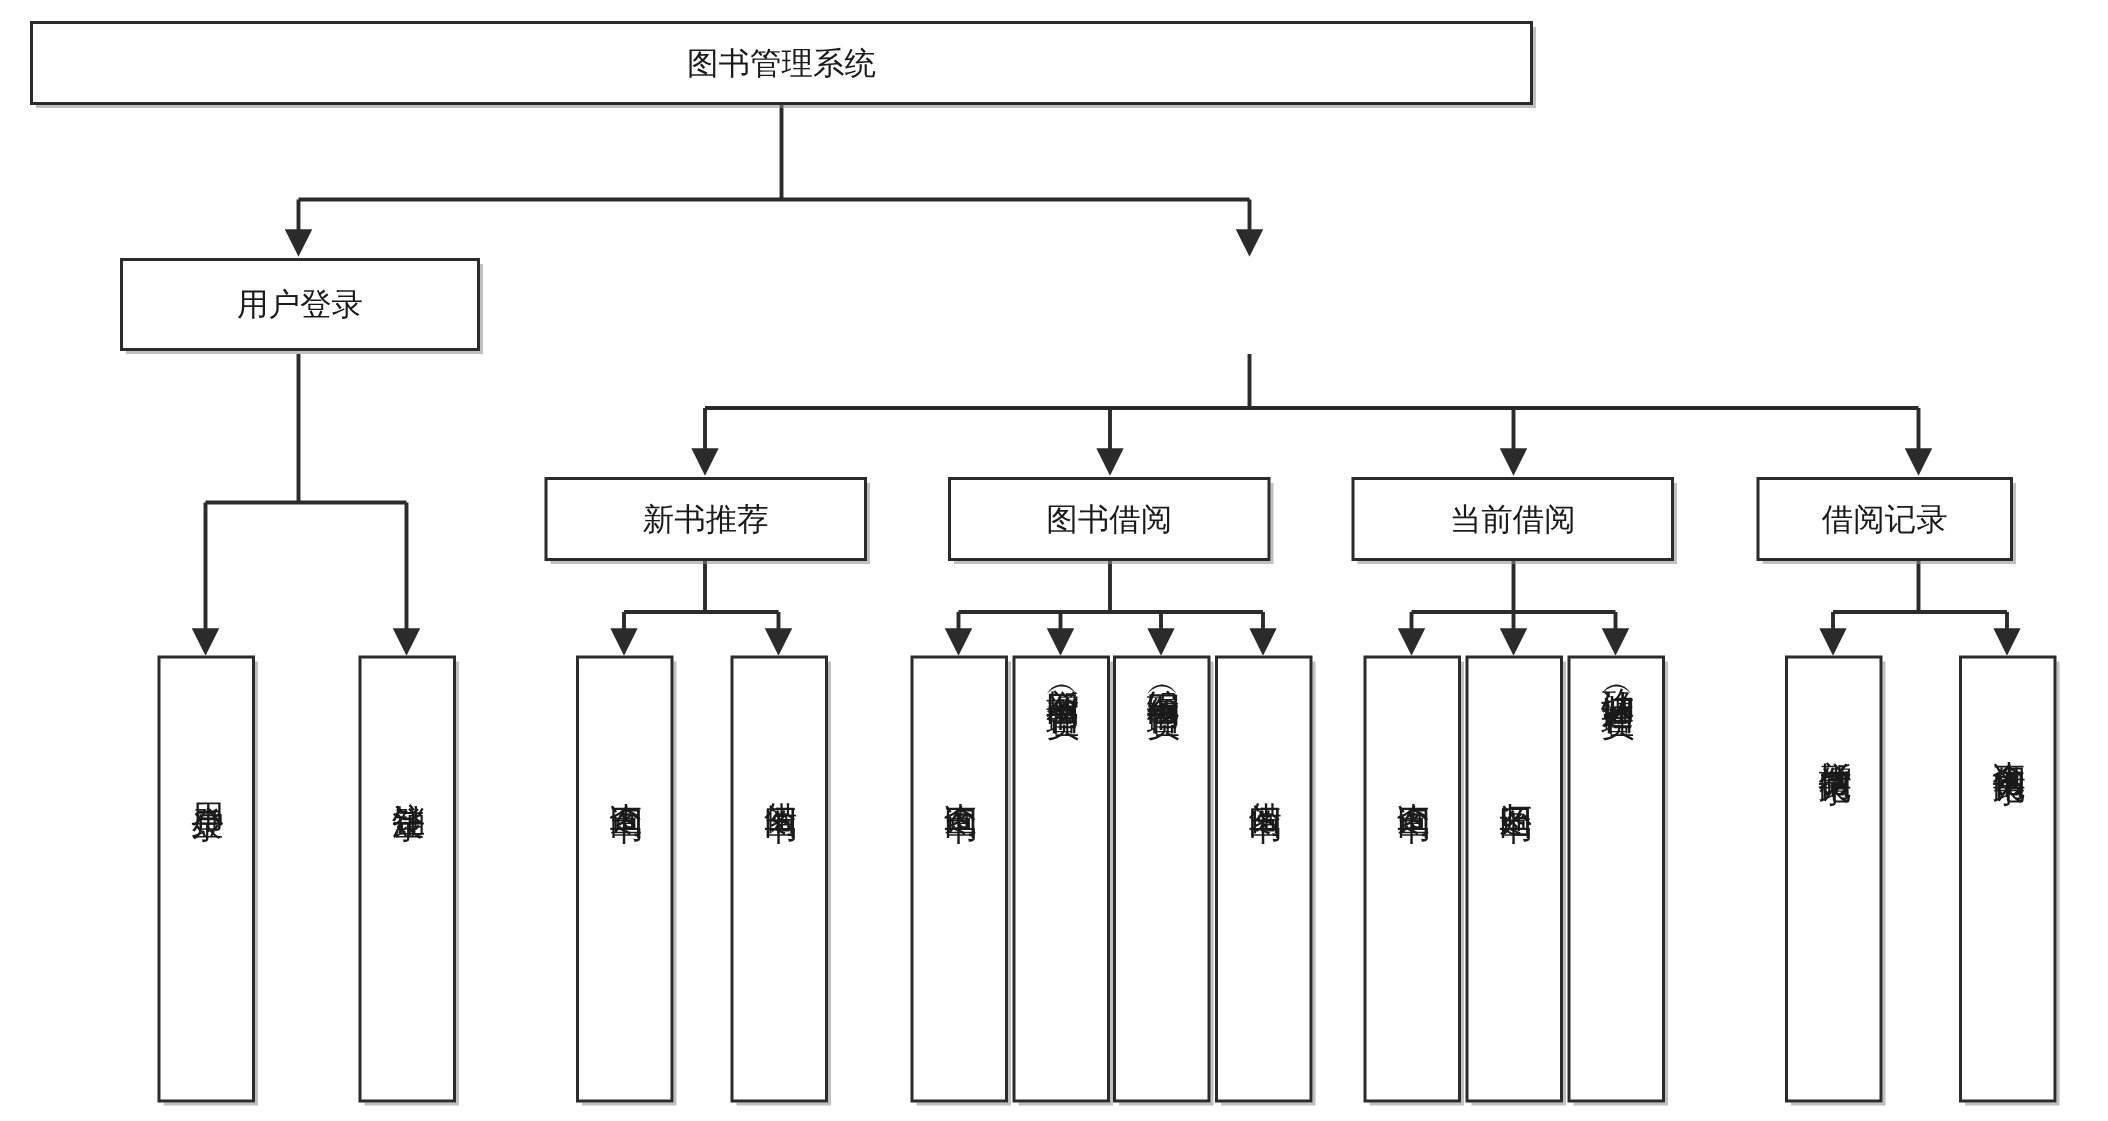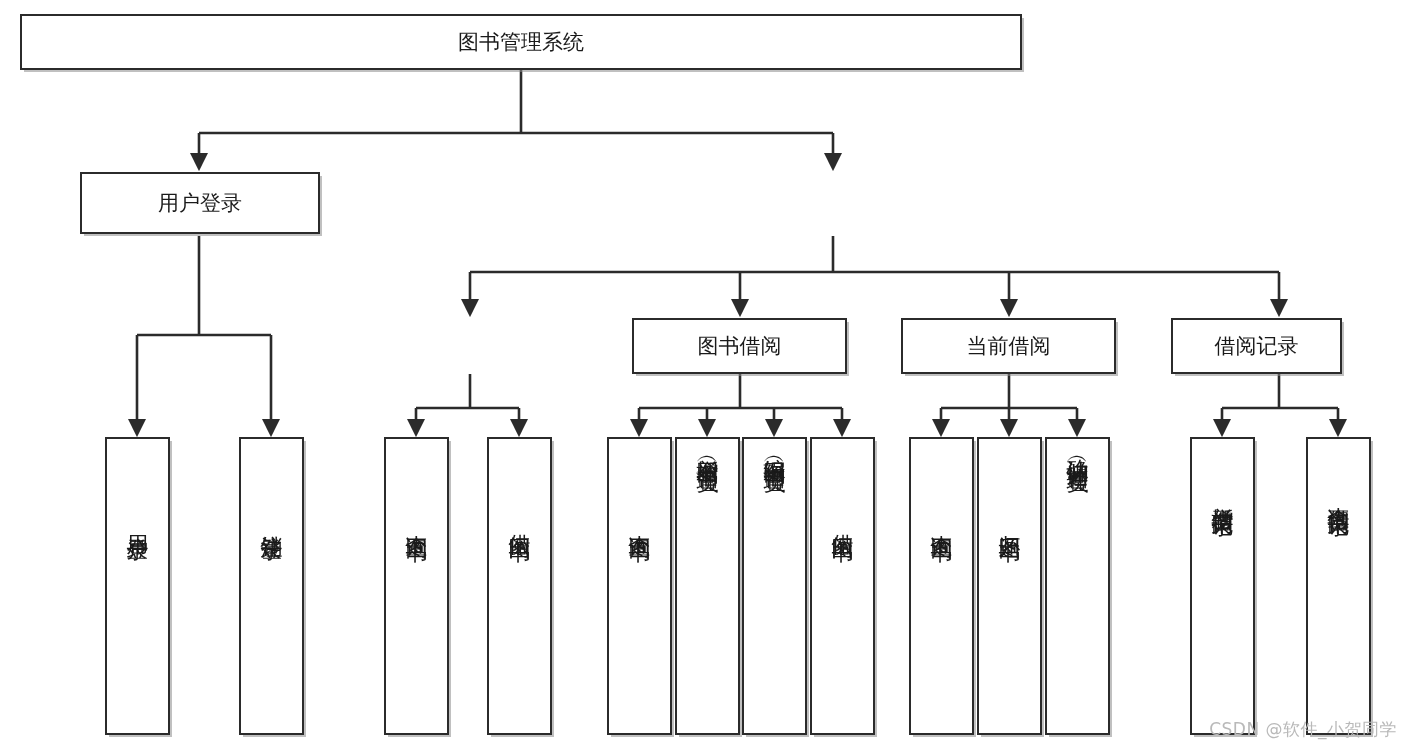--- a/index.html
+++ b/index.html
@@ -132,20 +132,23 @@
 
   <div class="node h" style="left:20px; top:14px; width:1002px; height:56px;">
     <span class="label">图书管理系统</span>
   </div>
 
   <div class="node h" style="left:80px; top:172px; width:240px; height:62px;">
     <span class="label">用户登录</span>
   </div>
 
 
+  <div class="node h" style="left:363px; top:318px; width:215px; height:56px;">
+    <span class="label">新书推荐</span>
+  </div>
 
   <div class="node h" style="left:901px; top:318px; width:215px; height:56px;">
     <span class="label">当前借阅</span>
   </div>
 
   <div class="node h" style="left:632px; top:318px; width:215px; height:56px;">
     <span class="label">图书借阅</span>
   </div>
 
   <div class="node h" style="left:1171px; top:318px; width:171px; height:56px;">
@@ -197,15 +200,14 @@
   </div>
 
   <div class="node v mid2" style="left:1190px; top:437px; width:65px; height:298px;">
     <span class="label">新增借阅记录</span>
   </div>
 
   <div class="node v mid2" style="left:1306px; top:437px; width:65px; height:298px;">
     <span class="label">查询借阅记录</span>
   </div>
 
-  <div class="watermark">CSDN @软件_小贺同学</div>
 
 </div>
 
 </body></html>

